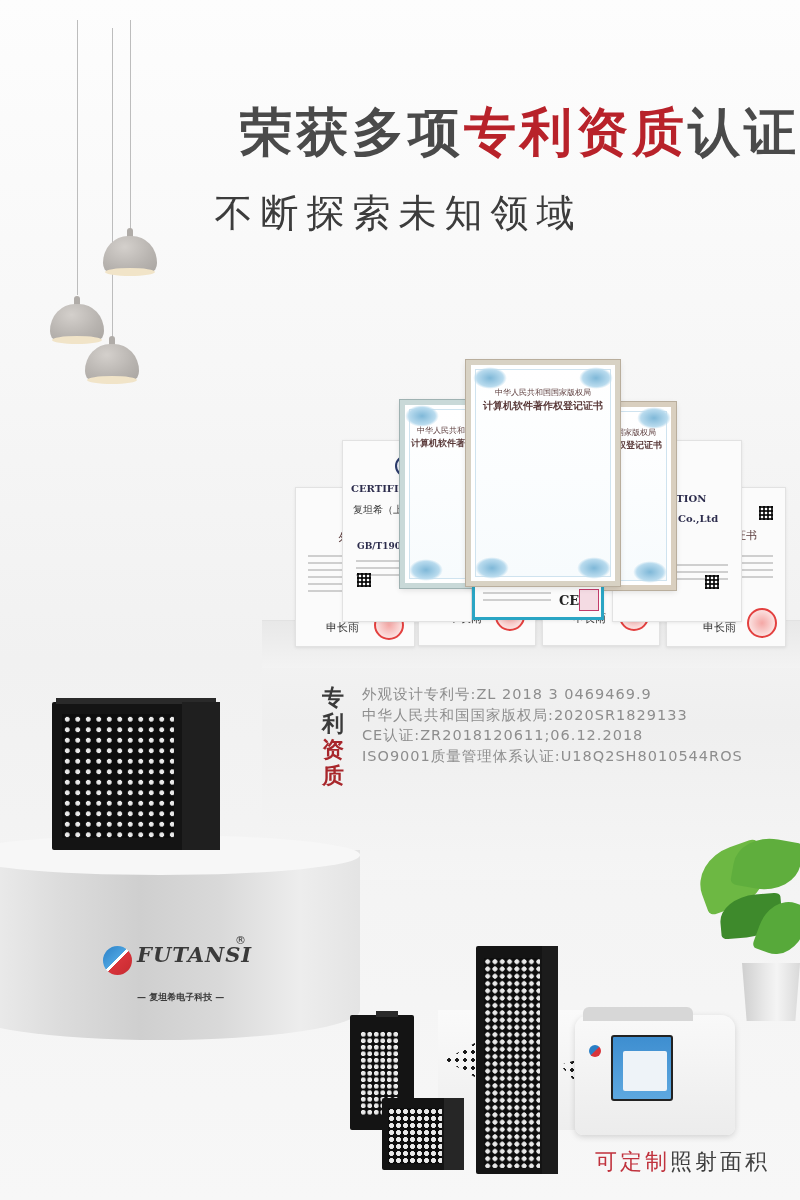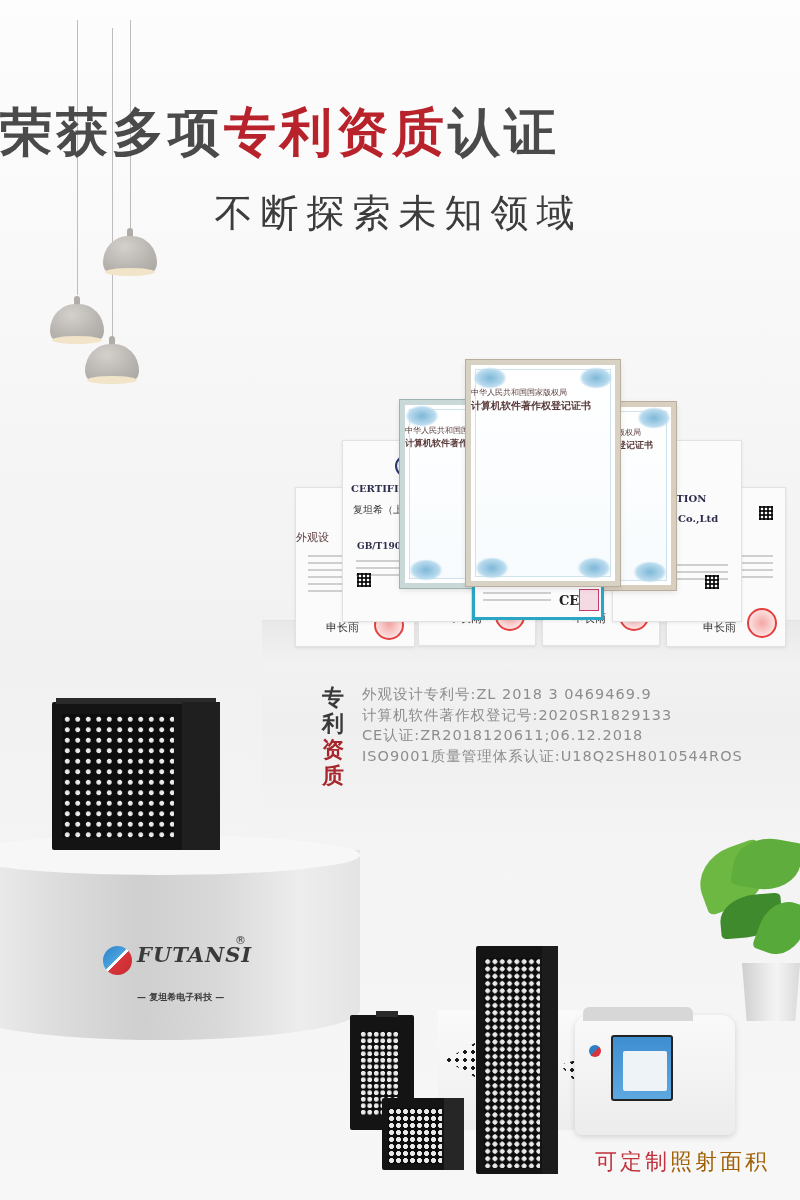--- a/index.html
+++ b/index.html
@@ -22,21 +22,21 @@
     position: absolute; left: 24px; top: 0; width: 6px; height: 12px;
     background: #b0aca8; border-radius: 3px 3px 0 0;
   }
   .lamp .glow {
     position: absolute; left: 2px; top: 40px; width: 50px; height: 8px;
     background: #f1e4c8; border-radius: 50%;
   }
 
   
   .title {
-    position: absolute; left: 0; top: 98px; width: 800px; text-align: left;
+    position: absolute; left: 0; top: 98px; width: 800px; text-align: right;
     font-size: 52px; font-weight: bold; letter-spacing: 4px; color: #4a4a4a;
     font-family: "DejaVu Sans", sans-serif;
   }
   .title .red { color: #b8222a; }
   .subtitle {
     position: absolute; left: 0; top: 188px; width: 797px; text-align: center;
     font-size: 38px; letter-spacing: 8px; color: #3c3c3c;
     font-family: "DejaVu Sans", sans-serif;
   }
 
@@ -76,21 +76,21 @@
   }
   .cert-frame.blue { border-color: #c9d9d8; outline-color: #9fb2b2; }
   .cert-frame .inner {
     position: absolute; inset: 4px; border: 1px solid #cfe3ef;
     background: linear-gradient(180deg, #ffffff 0%, #f7fbfd 100%);
   }
   .corner-swirl {
     position: absolute; width: 34px; height: 22px; border-radius: 50%;
     background: radial-gradient(ellipse, #7fb8d8 0%, #b9dbee 55%, transparent 70%);
   }
-  .ctext { position: absolute; left: 0; right: 0; text-align: left; color: #5a3a3a; font-family: "DejaVu Serif", serif; }
+  .ctext { position: absolute; left: 0; right: 0; text-align: center; color: #5a3a3a; font-family: "DejaVu Serif", serif; }
   .cert-en { position: absolute; font-size: 10px; color: #2d2d4d; font-weight: bold; font-family: "DejaVu Serif", serif; white-space: nowrap; }
 
   
   .spec-side {
     position: absolute; left: 322px; top: 684px; width: 26px;
     font-size: 22px; line-height: 26px; font-weight: bold; font-family: "DejaVu Serif", serif;
   }
   .spec-side .g { color: #3a3a3a; display: block; }
   .spec-side .r { color: #a8262b; display: block; }
   .spec-list {
@@ -173,21 +173,21 @@
     clip-path: polygon(0 0, 100% 0, 92% 100%, 8% 100%);
   }
   .leaf { position: absolute; background: #5aa53a; border-radius: 60% 10% 60% 10%; }
 
   
   .tagline {
     position: absolute; left: 563px; top: 1147px; font-size: 22px; letter-spacing: 3px; white-space: nowrap;
     font-family: "DejaVu Sans", sans-serif;
   }
   .tagline .r { color: #c0323d; margin-left: 32px; }
-  .tagline .g { color: #a16207; }
+  .tagline .g { color: #404040; }
 </style>
 </head>
 <body>
 
 <div>
   <div class="cord" style="left:77px; top:20px; height:275px;"></div>
   <div class="cord" style="left:112px; top:28px; height:325px;"></div>
   <div class="cord" style="left:130px; top:20px; height:210px;"></div>
   <div class="lamp" style="left:103px; top:228px;">
       <div class="tip"></div>
@@ -339,21 +339,21 @@
 </div>
 
 <div class="spec-side">
   <span class="g">专</span>
   <span class="g">利</span>
   <span class="r">资</span>
   <span class="r">质</span>
 </div>
 <div class="spec-list">
   <div class="row">外观设计专利号:ZL 2018 3 0469469.9</div>
-  <div class="row">计算机软件著作权登记号:2020SR1829133</div>
+  <div class="row">中华人民共和国国家版权局:2020SR1829133</div>
   <div class="row">CE认证:ZR2018120611;06.12.2018</div>
   <div class="row">ISO9001质量管理体系认证:U18Q2SH8010544ROS</div>
 </div>
 
 <div class="podium-body"></div>
 <div class="podium-top2"></div>
 
 <div class="ledbox" style="left:52px; top:702px; width:168px; height:148px;">
   <div class="top" style="left:4px; top:-4px; width:160px; height:6px;"></div>
   <div class="panel" style="left:10px; top:12px; width:112px; height:124px; background-size:10.5px 10.5px;"></div>

